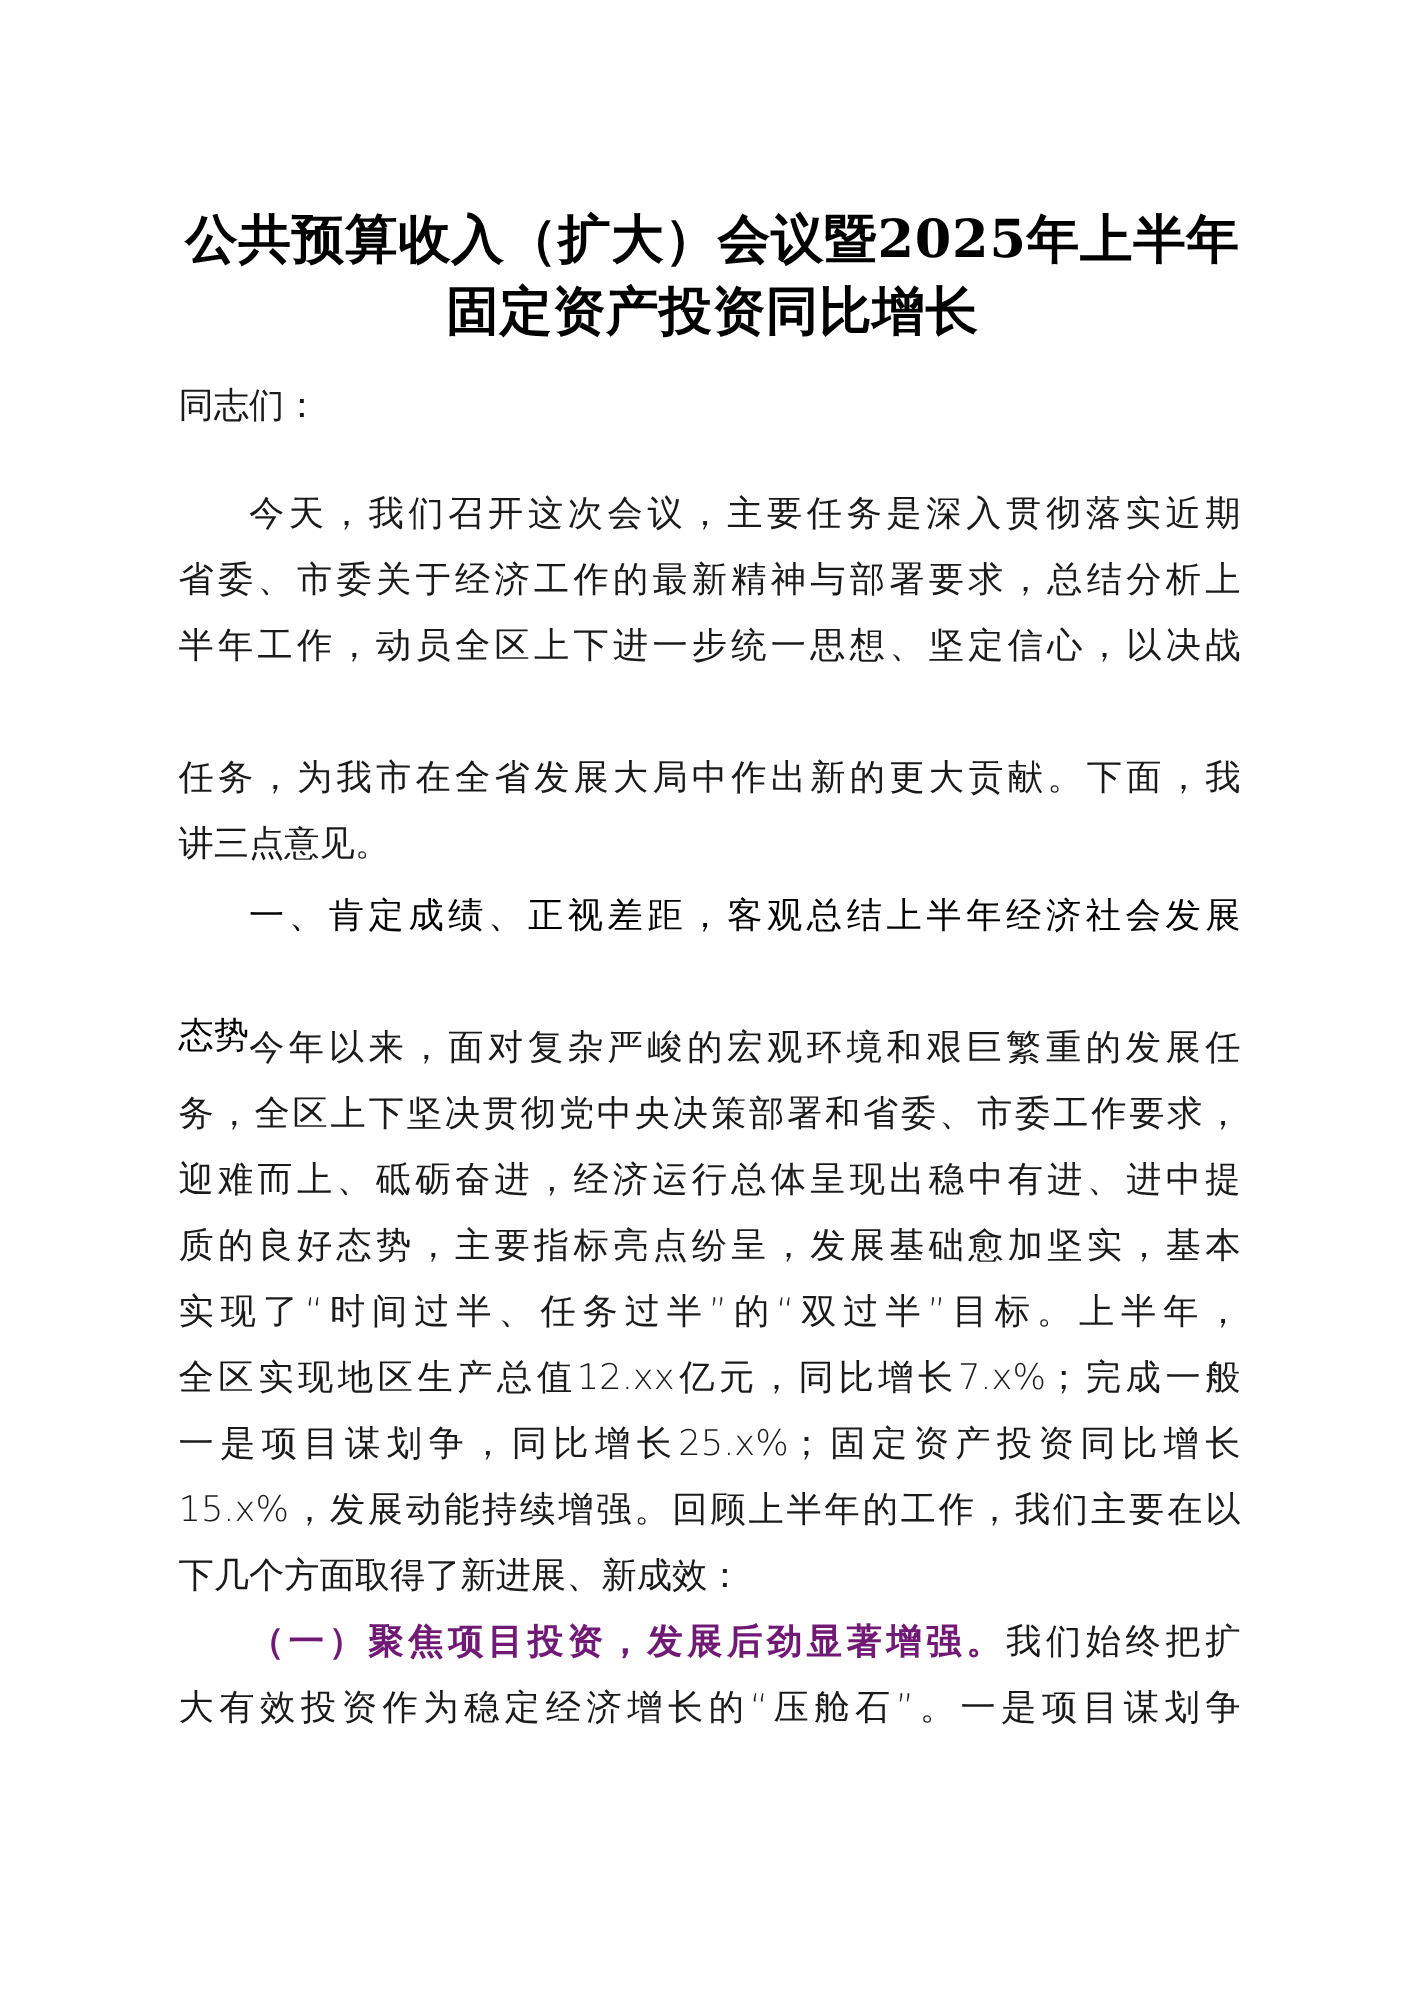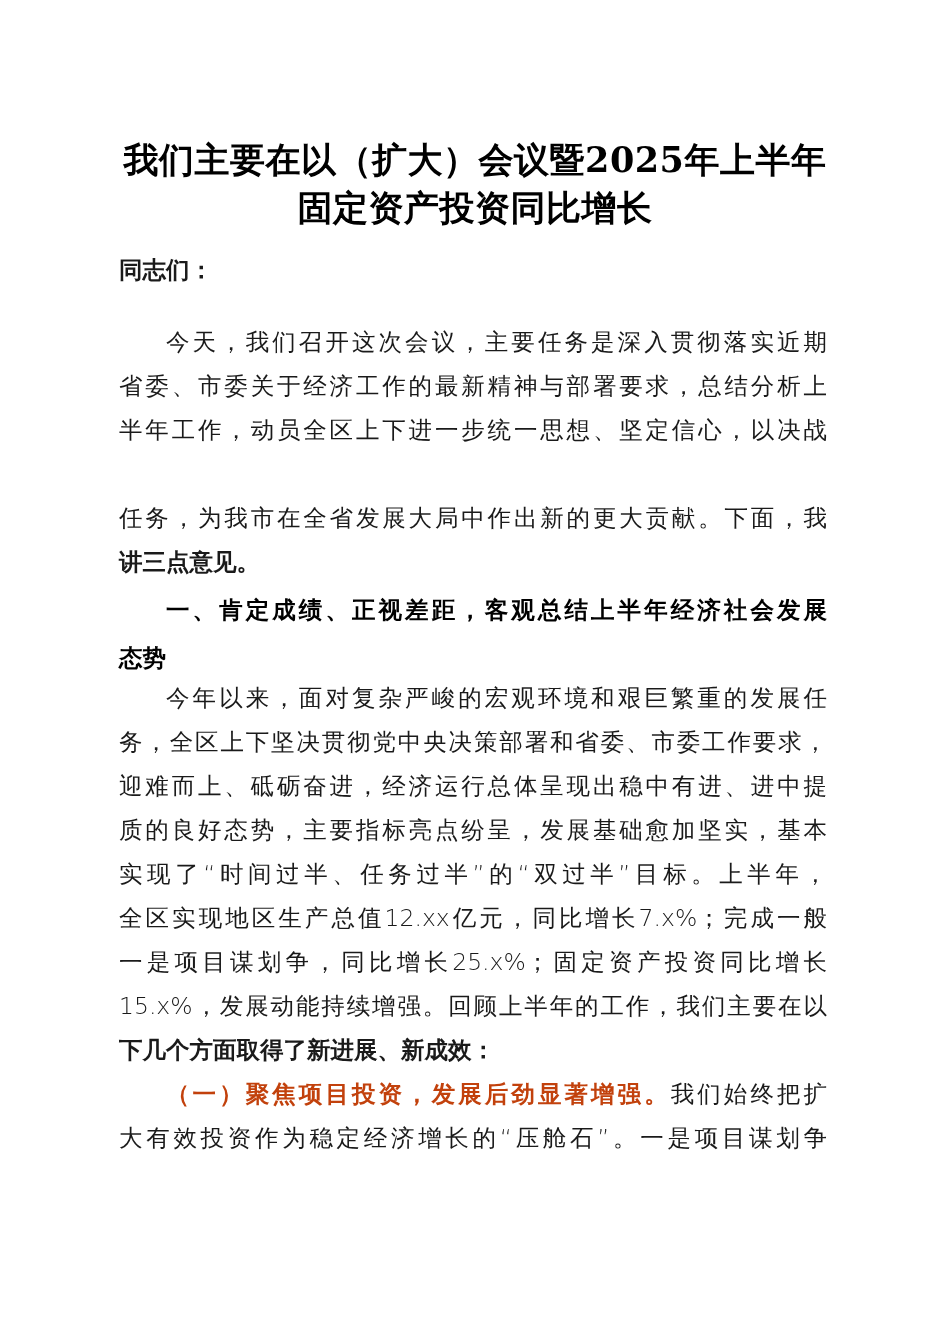--- a/index.html
+++ b/index.html
@@ -11,43 +11,43 @@
     font-size: 35px; line-height: 50px; color: #000; letter-spacing: 0.5px;
   }
   .title.l1 { top: 135px; }
   .title.l2 { top: 183px; }
   .line {
     position: absolute; left: 119px; width: 708px; height: 44px;
     font-family: "DejaVu Sans", "Liberation Sans", sans-serif;
     font-size: 23.5px; line-height: 44px; white-space: nowrap; color: #1a1a1a;
     text-align: justify; text-align-last: justify; font-weight: 300;
   }
-  .line.last { text-align-last: left; font-weight: bold; }
+  .line.last { text-align-last: left; }
   .line.indent { left: 166px; width: 661px; }
-  .line.heading { font-weight: bold; color: #000; }
-  .line.bold-lead b { font-weight: bold; color: #c2410c; font-family: Liberation Serif, serif; }
+  .line.heading { font-weight: normal; color: #000; }
+  .line.bold-lead b { font-weight: bold; color: #701a75; font-family: Liberation Serif, serif; }
 </style>
 </head>
 <body>
 
 <div class="page">
 
-  <div class="title l1">我们主要在以（扩大）会议暨2025年上半年</div>
+  <div class="title l1">公共预算收入（扩大）会议暨2025年上半年</div>
   <div class="title l2">固定资产投资同比增长</div>
 
   <div class="line last" style="top:248px">同志们：</div>
 
   <div class="line indent" style="top:320px">今天，我们召开这次会议，主要任务是深入贯彻落实近期</div>
   <div class="line" style="top:364px">省委、市委关于经济工作的最新精神与部署要求，总结分析上</div>
   <div class="line" style="top:408px">半年工作，动员全区上下进一步统一思想、坚定信心，以决战</div>
   <div class="line" style="top:496px">任务，为我市在全省发展大局中作出新的更大贡献。下面，我</div>
   <div class="line last" style="top:540px">讲三点意见。</div>
 
   <div class="line indent heading" style="top:588px">一、肯定成绩、正视差距，客观总结上半年经济社会发展</div>
-  <div class="line heading last" style="top:636px">态势</div>
+  <div class="line heading last" style="top:668px">态势</div>
 
   <div class="line indent" style="top:676px">今年以来，面对复杂严峻的宏观环境和艰巨繁重的发展任</div>
   <div class="line" style="top:720px">务，全区上下坚决贯彻党中央决策部署和省委、市委工作要求，</div>
   <div class="line" style="top:764px">迎难而上、砥砺奋进，经济运行总体呈现出稳中有进、进中提</div>
   <div class="line" style="top:808px">质的良好态势，主要指标亮点纷呈，发展基础愈加坚实，基本</div>
   <div class="line" style="top:852px">实现了“时间过半、任务过半”的“双过半”目标。上半年，</div>
   <div class="line" style="top:896px">全区实现地区生产总值12.xx亿元，同比增长7.x%；完成一般</div>
   <div class="line" style="top:940px">一是项目谋划争，同比增长25.x%；固定资产投资同比增长</div>
   <div class="line" style="top:984px">15.x%，发展动能持续增强。回顾上半年的工作，我们主要在以</div>
   <div class="line last" style="top:1028px">下几个方面取得了新进展、新成效：</div>

